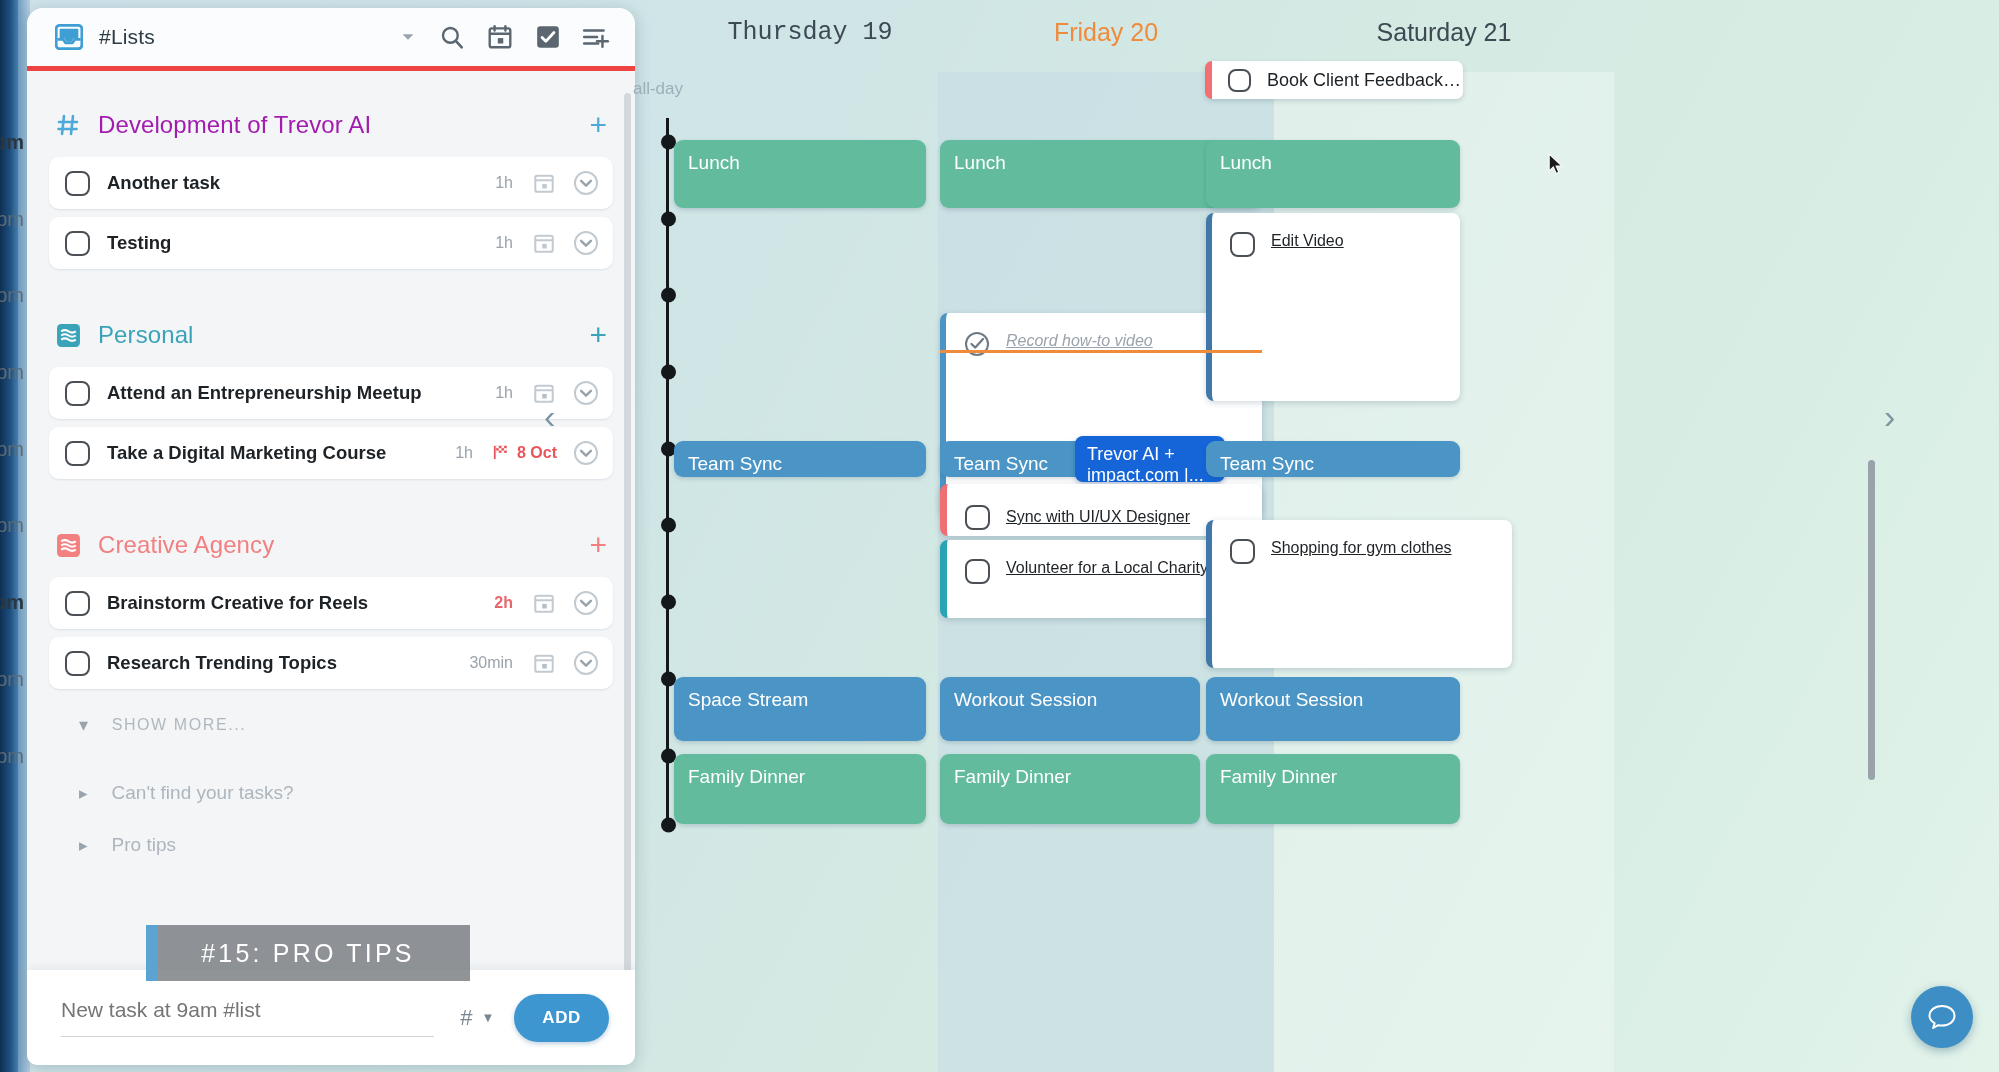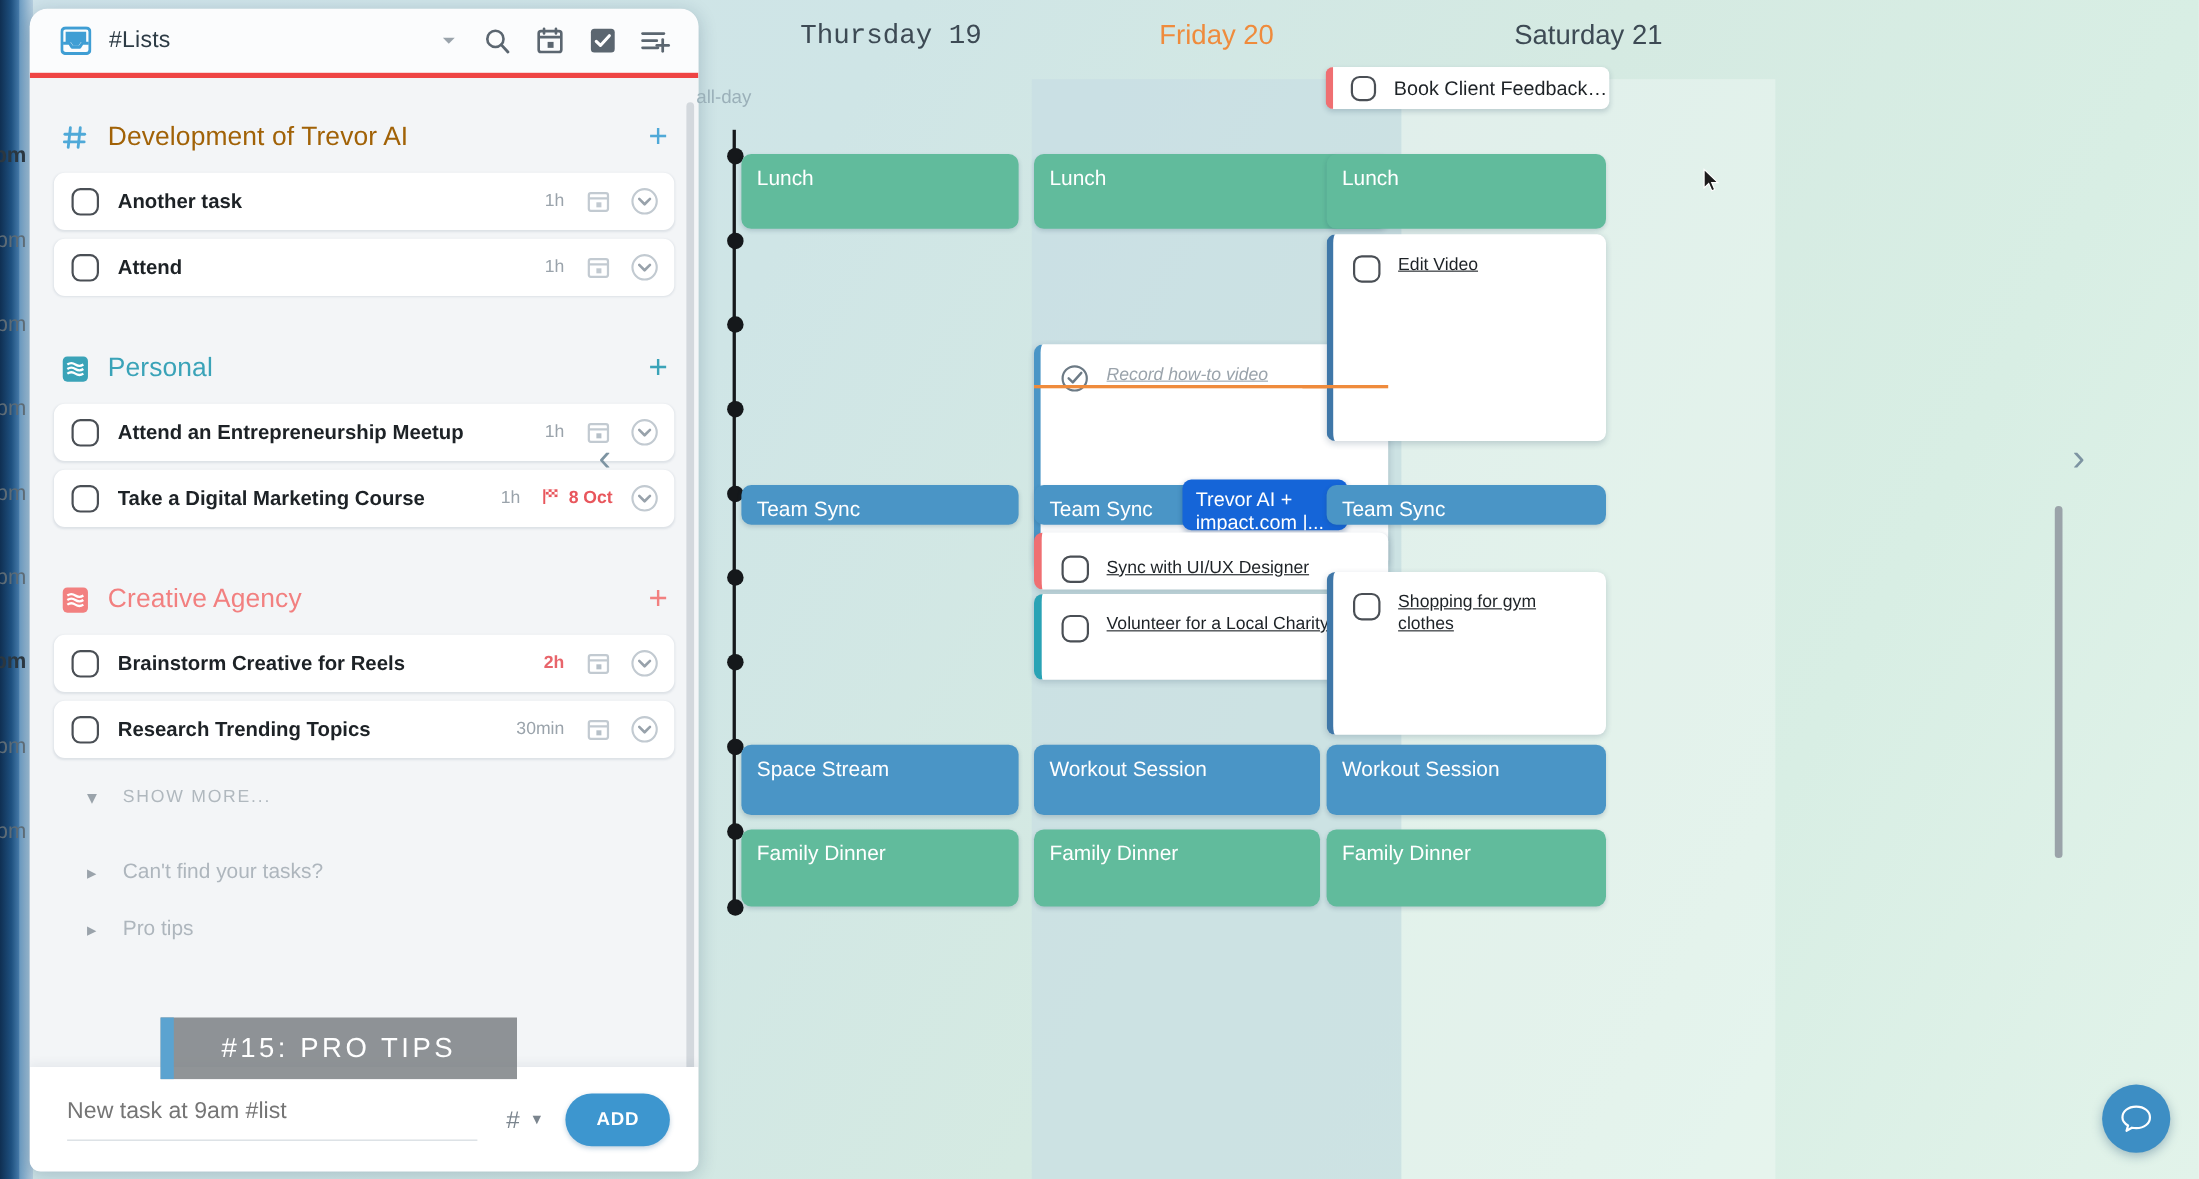--- a/index.html
+++ b/index.html
@@ -290,21 +290,21 @@
     <div class="list-group" style="padding-top:22px;">
       <div class="group-head">
         <span class="group-icon">
           <svg viewBox="0 0 24 24" width="24" height="24">
             <line x1="8" y1="3" x2="6" y2="21" stroke="#4fa9d8" stroke-width="2.6" stroke-linecap="round"></line>
             <line x1="17" y1="3" x2="15" y2="21" stroke="#4fa9d8" stroke-width="2.6" stroke-linecap="round"></line>
             <line x1="3" y1="9" x2="21" y2="9" stroke="#4fa9d8" stroke-width="2.6" stroke-linecap="round"></line>
             <line x1="2.5" y1="16" x2="20.5" y2="16" stroke="#4fa9d8" stroke-width="2.6" stroke-linecap="round"></line>
           </svg>
         </span>
-        <span class="group-name" style="color:#a16207">Development of Trevor AI</span>
+        <span class="group-name" style="color:#a21caf">Development of Trevor AI</span>
         <span class="group-plus" style="color:#4fa9d8">+</span>
       </div>
 
       <div class="task-row">
         <span class="cb"></span>
         <span class="task-name">Another task</span>
         <span class="task-meta">
           <span class="task-dur">1h</span>
           <span class="cal-ico">
             <svg viewBox="0 0 24 24" width="22" height="22">
@@ -317,21 +317,21 @@
             <svg viewBox="0 0 24 24" width="26" height="26">
               <circle cx="12" cy="12" r="10.2" fill="none" stroke="#c2cad1" stroke-width="1.8"></circle>
               <path d="M7.5 10 L12 14.5 L16.5 10" fill="none" stroke="#98a2ab" stroke-width="2.2" stroke-linecap="round" stroke-linejoin="round"></path>
             </svg>
           </span>
         </span>
       </div>
 
       <div class="task-row">
         <span class="cb"></span>
-        <span class="task-name">Attend</span>
+        <span class="task-name">Testing</span>
         <span class="task-meta">
           <span class="task-dur">1h</span>
           <span class="cal-ico">
             <svg viewBox="0 0 24 24" width="22" height="22">
               <rect x="2.5" y="4" width="19" height="17.5" rx="2" fill="none" stroke="#c2cad1" stroke-width="2.2"></rect>
               <line x1="2.5" y1="9" x2="21.5" y2="9" stroke="#c2cad1" stroke-width="2.2"></line>
               <rect x="10" y="13" width="5" height="5" fill="#c2cad1"></rect>
             </svg>
           </span>
           <span class="chev-ico">
@@ -575,21 +575,21 @@
 
   <div class="ev green" style="left:566px; top:140px; width:254px; height:68px;">Lunch</div>
 
   <div class="task-card" style="left:566px; top:213px; width:254px; height:188px; border-left:6px solid #3f77a8;">
     <span class="cb"></span>
     <span class="lbl">Edit Video</span>
   </div>
 
   <div class="ev blue" style="left:566px; top:441px; width:254px; height:36px;">Team Sync</div>
 
-  <div class="task-card" style="left:566px; top:520px; width:254px; height:148px; border-left:6px solid #3f77a8;">
+  <div class="task-card" style="left:566px; top:520px; width:306px; height:148px; border-left:6px solid #3f77a8;">
     <span class="cb"></span>
     <span class="lbl">Shopping for gym clothes</span>
   </div>
 
   <div class="ev blue" style="left:566px; top:677px; width:254px; height:64px;">Workout Session</div>
   <div class="ev green" style="left:566px; top:754px; width:254px; height:70px;">Family Dinner</div>
 
   <div class="nowline" style="left:300px; top:350px; width:322px;"></div>
   <div class="nowline-stub" style="left:544px; top:350px;"></div>
 

